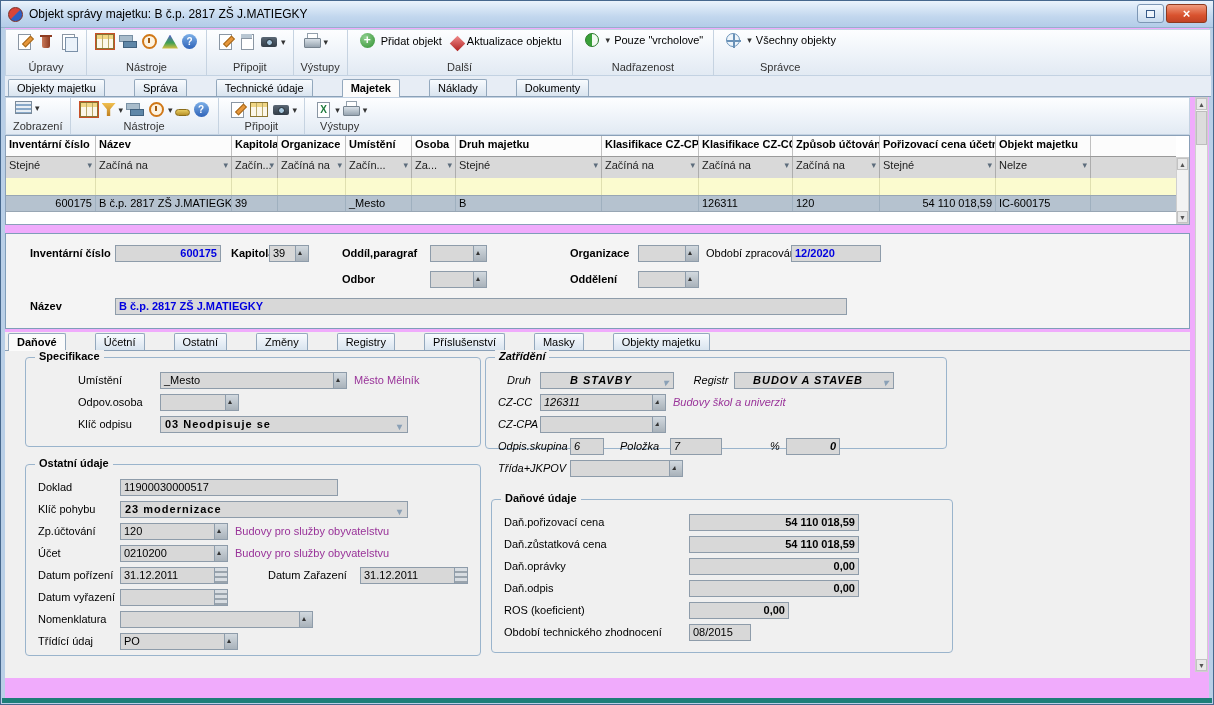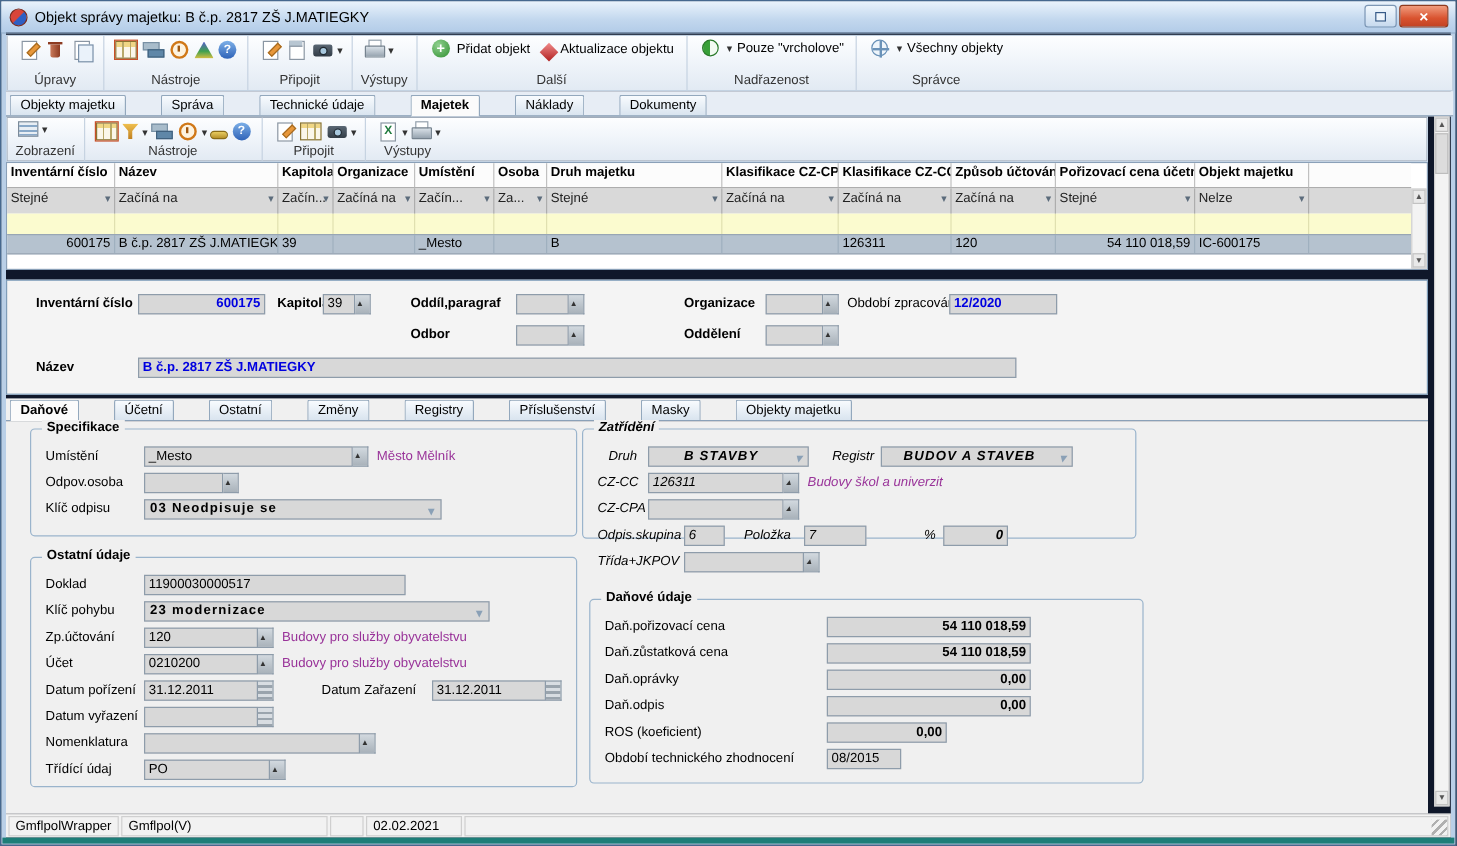--- a/index.html
+++ b/index.html
@@ -1,19 +1,19 @@
 <!DOCTYPE html>
 <html><head>
 <meta charset="utf-8">
 <style>
   html,body{margin:0;padding:0;background:#888;}
   *{box-sizing:border-box;}
   .window{position:relative;width:1214px;height:705px;margin:0 auto;
     font-family:"Liberation Sans",sans-serif;font-size:11px;color:#000;
-    background:#0f172a;border:1px solid #46688e;
+    background:#f0abfc;border:1px solid #46688e;
     box-shadow:inset 0 0 0 4px #b9cfe7;overflow:hidden;}
   
   .titlebar{position:absolute;left:0;top:0;right:0;height:27px;
     background:linear-gradient(#eaf3fc,#c2d7ee 60%,#b3cce8);
     border-bottom:1px solid #96b0cc;display:flex;align-items:center;padding:0 7px;}
   .app-ico{width:15px;height:15px;border-radius:50%;
     background:linear-gradient(135deg,#d9453a 48%,#2e5fc4 52%);border:1px solid #7a2c20;margin-right:6px;flex:none;}
   .title{font-size:12px;white-space:nowrap;}
   .tb-btns{position:absolute;right:6px;top:3px;display:flex;gap:2px;}
   .wbtn{width:27px;height:19px;border:1px solid #7d97b5;border-radius:3px;
@@ -383,21 +383,21 @@
     <span class="tab">Ostatní</span>
     <span class="tab">Změny</span>
     <span class="tab">Registry</span>
     <span class="tab">Příslušenství</span>
     <span class="tab">Masky</span>
     <span class="tab">Objekty majetku</span>
   </div>
 
   <div class="formarea">
 
-    <div class="gbox" style="left:20px;top:6px;width:456px;height:90px;">
+    <div class="gbox" style="left:20px;top:6px;width:456px;height:90px;padding-left:40px;">
       <div class="legend">Specifikace</div>
       <div class="frow" style="margin-top:12px;">
         <span class="lbl w82">Umístění</span>
         <span class="fld" style="width:174px;">_Mesto</span>
         <span class="spin"></span>
         <span class="desc">Město Mělník</span>
       </div>
       <div class="frow">
         <span class="lbl w82">Odpov.osoba</span>
         <span class="fld" style="width:66px;"></span>
@@ -518,24 +518,15 @@
       </div>
     </div>
   </div>
 
   <div class="vscroll mainscroll">
     <div class="sb-arrow sb-up">▲</div>
     <div class="sb-thumb"></div>
     <div class="sb-arrow sb-down">▼</div>
   </div>
 
-  <div class="statusbar">
-    <span class="scell" style="width:92px;">GmflpolWrapper</span>
-    <span class="scell" style="width:172px;">Gmflpol(V)</span>
-    <span class="scell" style="width:28px;"></span>
-    <span class="scell" style="width:80px;">02.02.2021</span>
-    <span class="sfill">
-        <span class="grip"></span>
-      </span>
-  </div>
   <div class="teal"></div>
 
 </div>
 
 </body></html>

